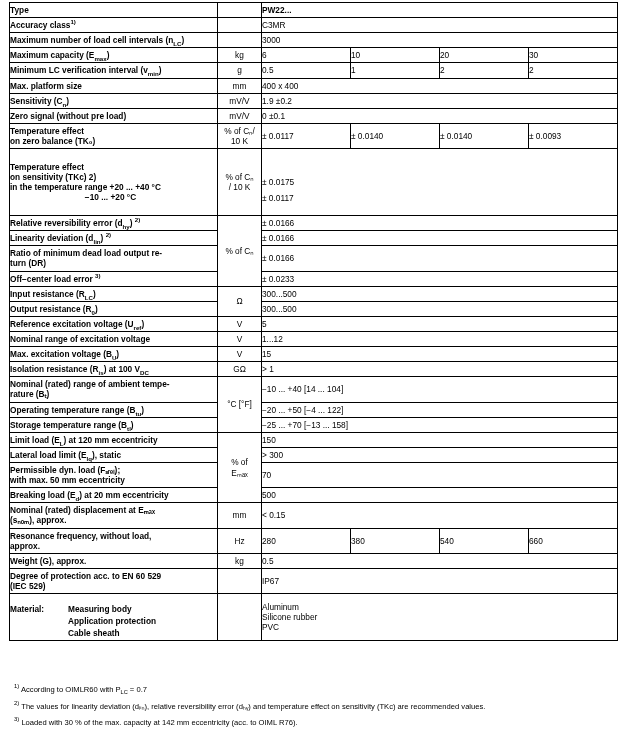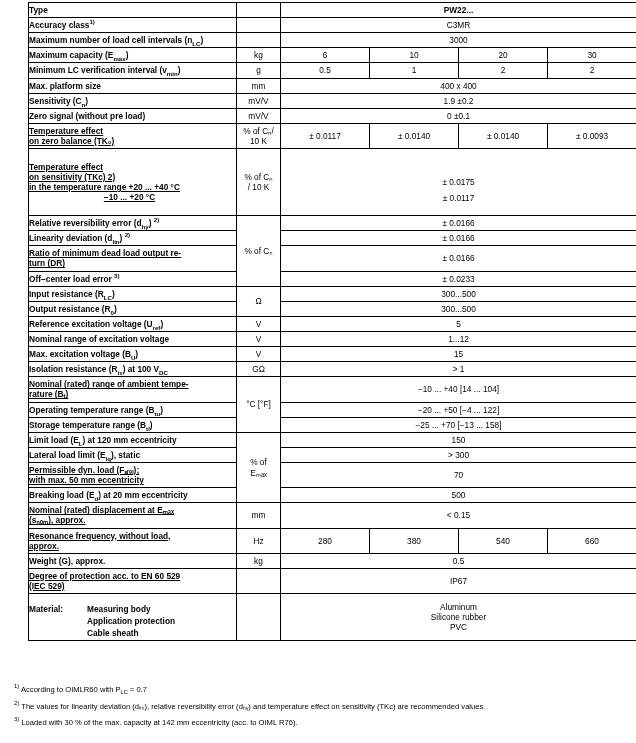--- a/index.html
+++ b/index.html
@@ -10,21 +10,21 @@
   body {
     width: 636px;
     height: 743px;
     font-family: "Liberation Sans", sans-serif;
     color: #000000;
     position: relative;
     overflow: hidden;
   }
   .sheet {
     position: absolute;
-    left: 28px;
+    left: 9px;
     top: 2px;
     width: 608px;
   }
   table.spec {
     border-collapse: collapse;
     table-layout: fixed;
     width: 608px;
     font-size: 8.3px;
     line-height: 1.22;
   }
@@ -45,36 +45,36 @@
     font-weight: bold;
     padding-left: 6px;
     padding-right: 3px;
     text-align: left;
   }
   td.unit {
     text-align: center;
     font-weight: normal;
   }
   td.val {
-    text-align: center;
+    text-align: left;
     font-weight: normal;
   }
   td.val.bold { font-weight: bold; }
 
   sup, .sup {
     font-size: 0.74em;
     vertical-align: super;
     line-height: 0;
   }
   sub, .sub {
     font-size: 0.74em;
     vertical-align: sub;
     line-height: 0;
   }
-  .lbl-rows { display: block; text-decoration: underline; }
+  .lbl-rows { display: block; }
   .lbl-row { display: block; white-space: nowrap; }
   .matgrid {
     display: grid;
     grid-template-columns: 58px auto;
     row-gap: 2px;
     margin-top: 8px;
   }
   .footnotes {
     position: absolute;
     left: 14px;

